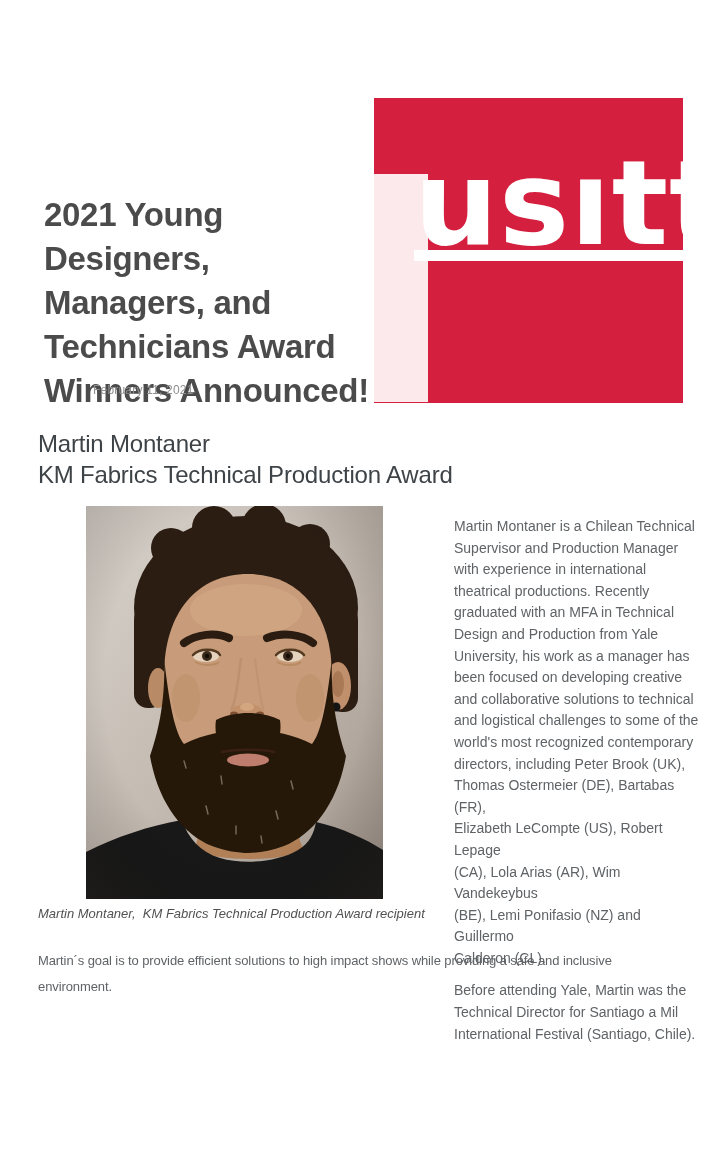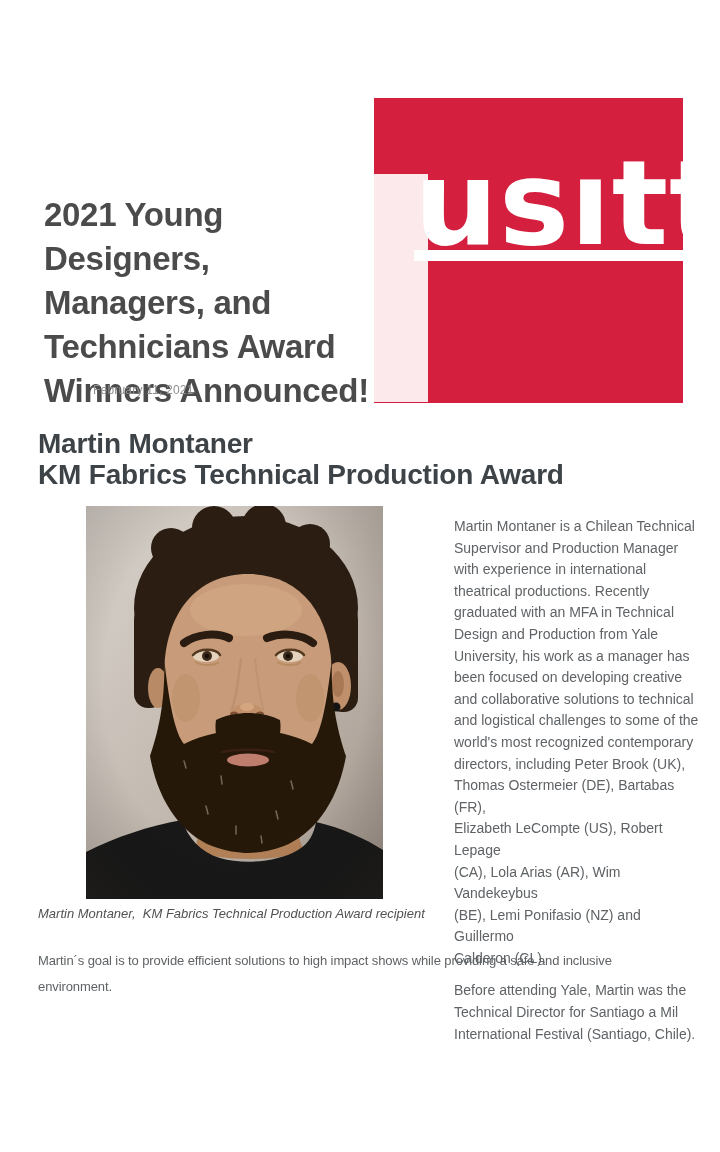--- a/index.html
+++ b/index.html
@@ -29,21 +29,21 @@
     font-size:33px;line-height:44px;font-weight:700;color:#4b4b4b;
     letter-spacing:-0.3px;white-space:pre-line;
   }
   .pub-date{
     position:absolute;left:45px;top:383px;
     font-size:12px;color:#8f8f8f;letter-spacing:0.2px;margin-left:48px;
   }
   
   .section-heading{
     position:absolute;left:38px;top:428px;width:640px;margin:0;
-    font-size:28px;line-height:31px;font-weight:700;color:#3e4347;
+    font-size:24px;line-height:31px;font-weight:400;color:#3e4347;
     letter-spacing:-0.2px;white-space:pre-line;
   }
   
   .photo{
     position:absolute;left:86px;top:506px;width:297px;height:393px;
   }
   .photo svg{display:block;width:297px;height:393px;}
   .photo-caption{
     position:absolute;left:38px;top:906px;width:420px;
     font-size:13px;font-style:italic;color:#515151;white-space:pre-wrap;

